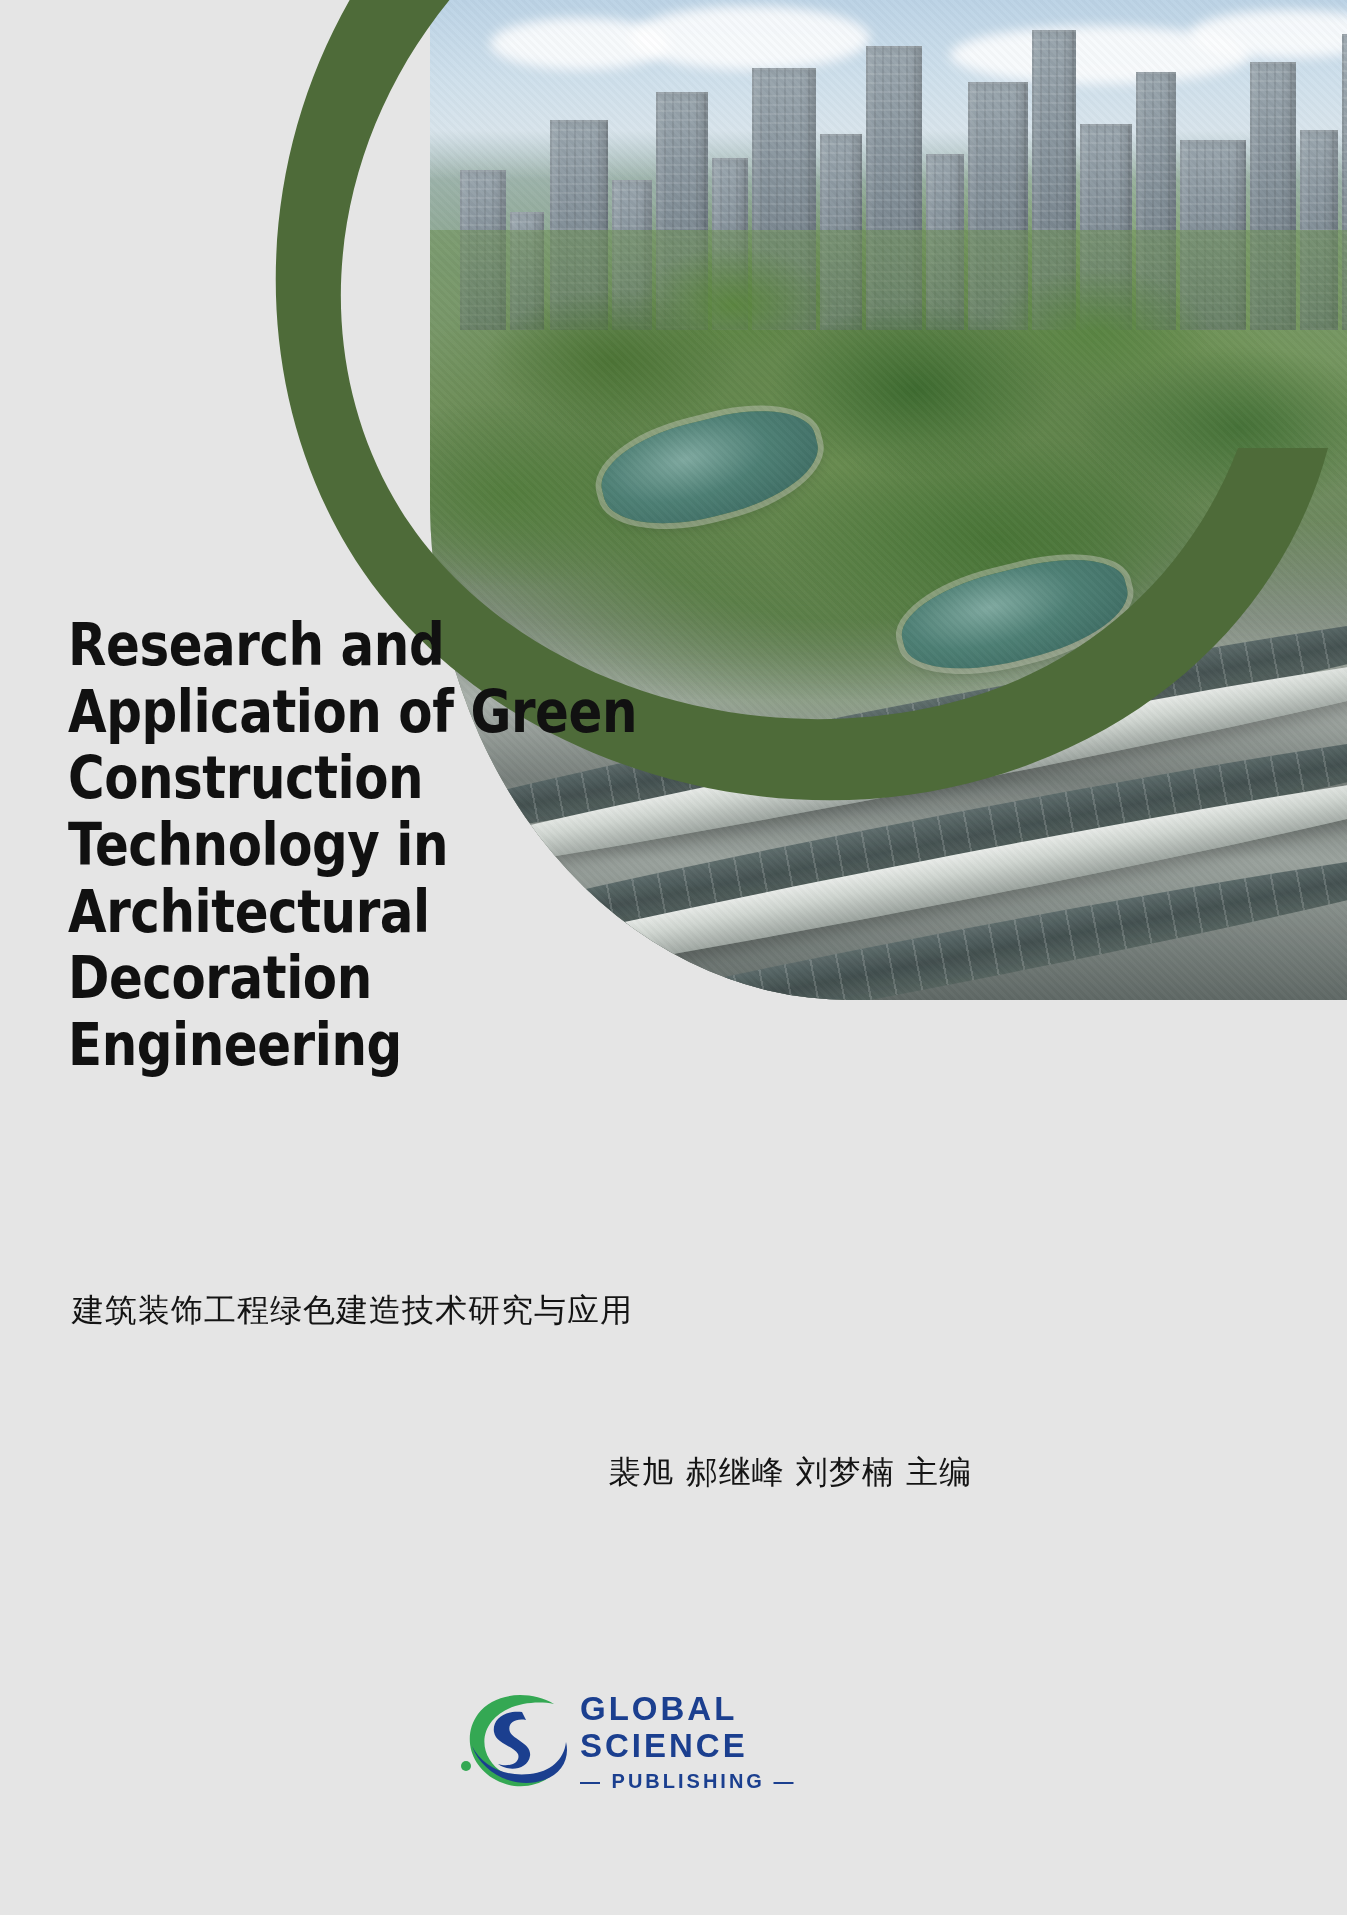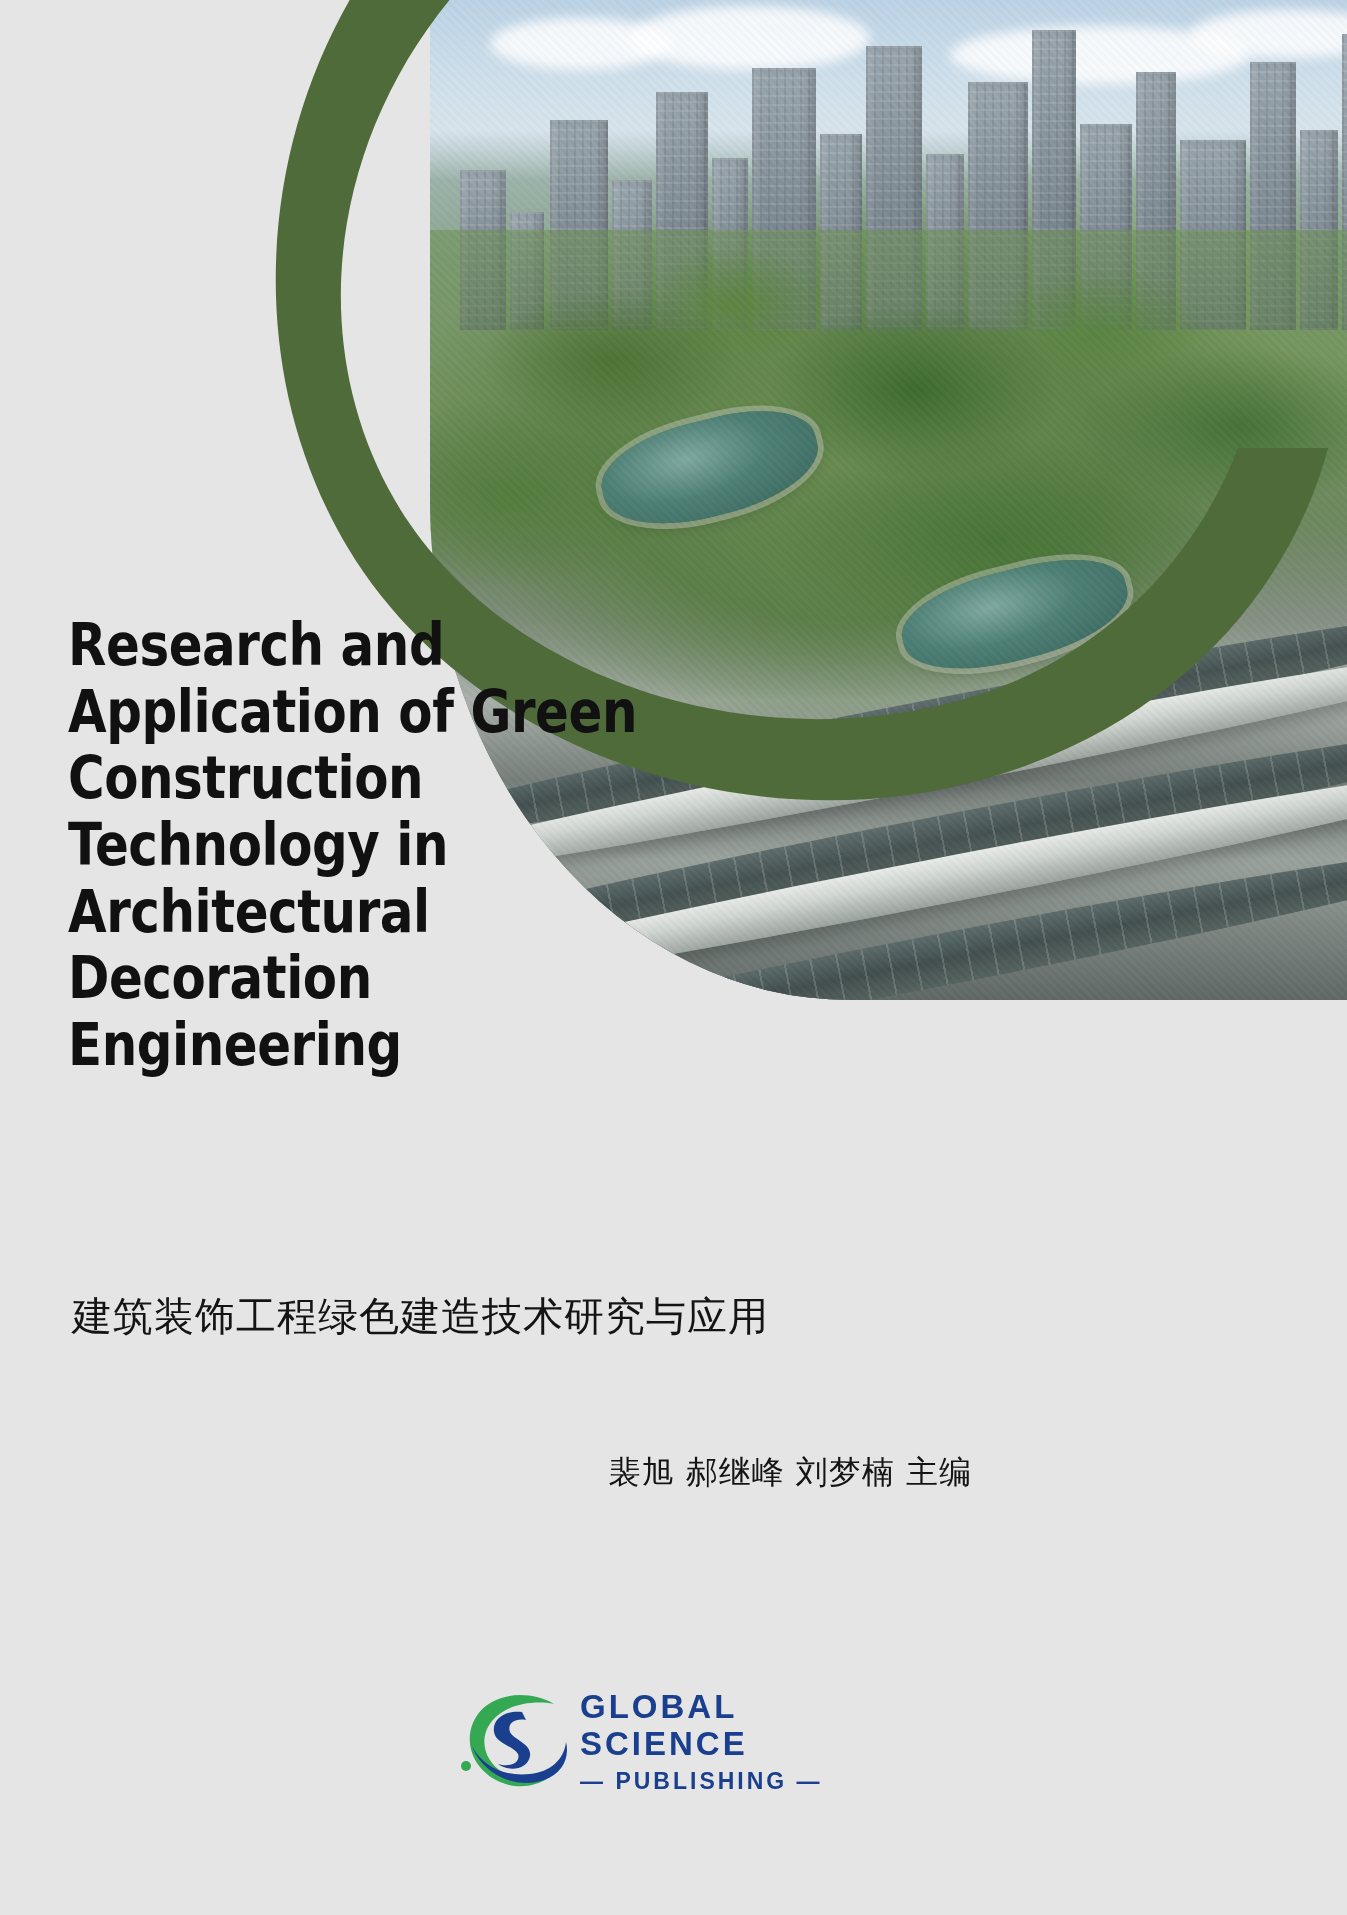--- a/index.html
+++ b/index.html
@@ -154,21 +154,21 @@
     transform: scaleX(0.86);
     transform-origin: left top;
     white-space: pre-line;
   }
   .subtitle-cn {
     position: absolute;
     left: 72px;
     top: 1290px;
     width: 900px;
     font-family: "DejaVu Sans", "Liberation Sans", sans-serif;
-    font-size: 40px;
+    font-size: 32px;
     line-height: 1.3;
     color: #141414;
     letter-spacing: 1px;
   }
   .authors {
     position: absolute;
     left: 72px;
     top: 1448px;
     width: 900px;
     color: #141414;
@@ -208,21 +208,21 @@
     font-family: "Liberation Sans", sans-serif;
     font-weight: 700;
     font-size: 33px;
     letter-spacing: 3px;
     color: #1b3f8f;
     line-height: 1.1;
   }
   .logo-sub {
     font-family: "Liberation Sans", sans-serif;
     font-weight: 700;
-    font-size: 23px;
+    font-size: 20px;
     letter-spacing: 3px;
     color: #1b3f8f;
     margin-top: 6px;
     white-space: nowrap;
   }
 </style>
 </head>
 <body>
 
 <div id="cover">

